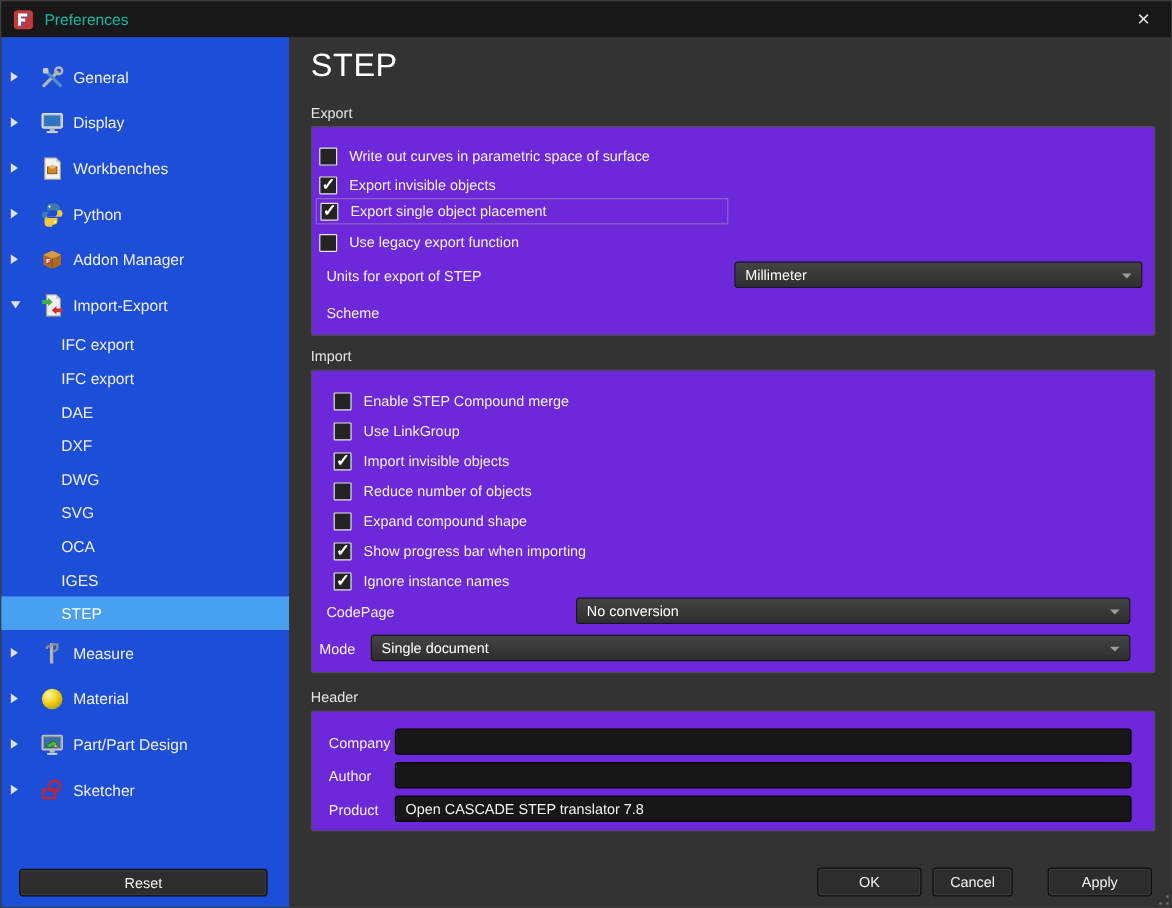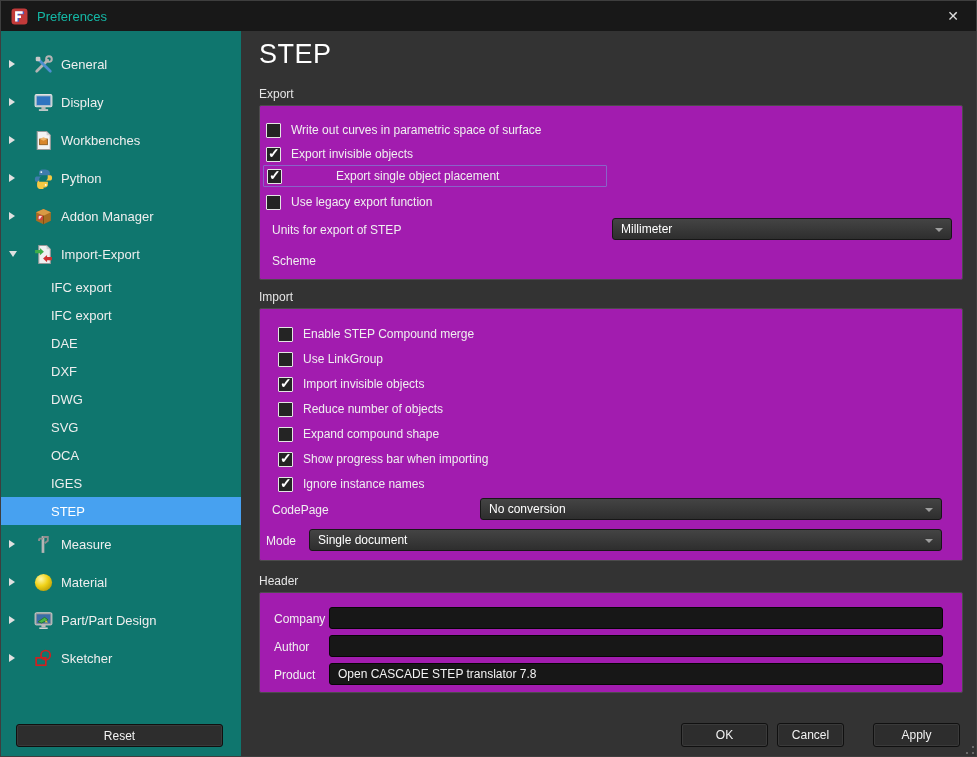--- a/index.html
+++ b/index.html
@@ -15,44 +15,44 @@
     background:#181818; display:flex; align-items:center; padding:0 10px;
   }
   .titlebar .app-icon { width:17px; height:17px; margin-right:9px; display:inline-flex; }
   .titlebar .title { font-size:13px; color:#14b8a6; }
   .close-btn {
     position:absolute; right:0; top:0; width:46px; height:30px;
     display:flex; align-items:center; justify-content:center;
     color:#dcdcdc; font-size:14px; cursor:default;
   }
   
-  .sidebar { position:absolute; left:0; top:30px; bottom:0; width:240px; background:#0f766e; }
+  .sidebar { position:absolute; left:0; top:30px; bottom:0; width:240px; background:#1d4ed8; }
   .side-item { position:absolute; left:0; width:240px; height:38px; display:flex; align-items:center; }
   .side-sub  { position:absolute; left:0; width:240px; height:28px; display:flex; align-items:center; font-size:13px; color:#eeeeee; padding-left:50px; }
   .side-sub.selected { background:#47a1f0; color:#ffffff; }
   .exp { position:absolute; left:8px; width:0; height:0; }
   .exp.right { border-top:4.5px solid transparent; border-bottom:4.5px solid transparent; border-left:6px solid #e0e0e0; }
   .exp.down  { border-left:4.5px solid transparent; border-right:4.5px solid transparent; border-top:6px solid #e0e0e0; }
   .side-icon { position:absolute; left:32px; width:21px; height:21px; display:inline-flex; }
   .side-icon svg { width:21px; height:21px; }
   .side-label { position:absolute; left:60px; font-size:13px; color:#eeeeee; white-space:nowrap; }
   
   .btn {
     position:absolute; background:#2d2d2d; border:1px solid #101010; border-radius:3px;
     color:#f2f2f2; font-size:12px; display:flex; align-items:center; justify-content:center;
     box-shadow:0 0 0 1px #3a3a3a inset;
   }
   
   .content { position:absolute; left:240px; top:30px; right:0; bottom:0; background:#333333; }
   .page-title { position:absolute; left:18px; top:8px; font-size:27px; font-weight:400; color:#ffffff; letter-spacing:0.5px; }
   .grp-label { position:absolute; font-size:12px; color:#e5e5e5; }
-  .groupbox { position:absolute; background:#a21caf; border:1px solid #4c4c4c; border-radius:2px; }
+  .groupbox { position:absolute; background:#6d28d9; border:1px solid #4c4c4c; border-radius:2px; }
   
   .check-row { position:absolute; height:22px; display:flex; align-items:center; }
-  .check-row.focus-ring { border:1px solid #8a63c8; border-radius:1px;gap:44px; }
+  .check-row.focus-ring { border:1px solid #8a63c8; border-radius:1px; }
   .checkbox {
     width:15px; height:15px; background:#242424; border:1px solid #e4e4e4;
     border-radius:1px; position:relative; flex:none;
   }
   .checkbox.checked::after {
     content:"✓"; position:absolute; left:1px; top:-3px; color:#ffffff; font-size:14px; font-weight:bold;
   }
   .check-label { font-size:12px; color:#f0f0f0; margin-left:10px; white-space:nowrap; }
   .field-label { position:absolute; font-size:12px; color:#f0f0f0; white-space:nowrap; }
   

